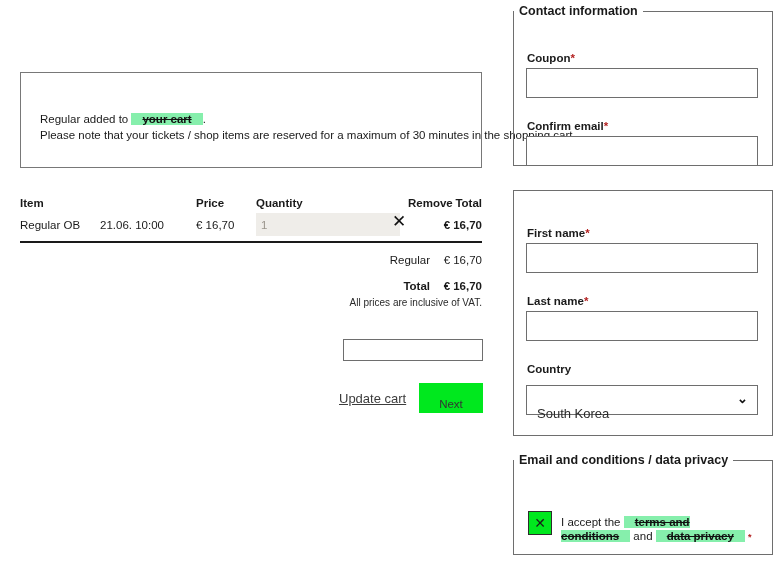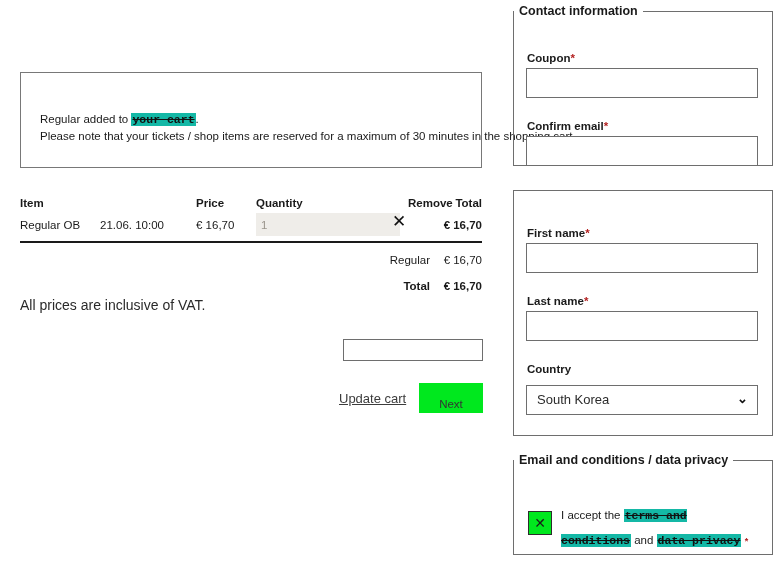--- a/index.html
+++ b/index.html
@@ -36,26 +36,25 @@
     left: 19px; top: 38px;
     right: 10px;
   }
   .notice-line {
     font-size: 11.5px;
     line-height: 16px;
     color: #1a1a1a;
     white-space: nowrap;
   }
   .hl-link {
-    background: #14b8a6;
+    background: #86efac;
     color: #111111;
     font-weight: bold;
     text-decoration: line-through;
-    padding: 0 1px;
-    font-family: Liberation Mono, monospace;
+    padding: 0 11px;
   }
 
   
   #cart-table {
     position: absolute;
     left: 20px; top: 196px;
     width: 462px;
   }
   .cart-row {
     position: relative;
@@ -133,21 +132,22 @@
     text-align: right;
     white-space: nowrap;
   }
   #row-subtotal { top: 254px; }
   #row-total { top: 280px; }
   #row-total .lbl, #row-total .val { font-weight: bold; }
   #vat-note {
     position: absolute;
     left: 20px; top: 297px;
     width: 462px;
-    font-size: 14px;
+    text-align: right;
+    font-size: 10px;
     color: #2a2a2a;
   }
 
   
   #coupon-label {
     position: absolute;
     left: 20px; top: 322px;
     width: 463px;
     text-align: right;
     font-size: 11.5px;
@@ -244,21 +244,21 @@
     position: absolute;
     left: 12px; top: 194px;
     width: 232px; height: 30px;
     border: 1px solid #6e6e6e;
     box-sizing: border-box;
     background: #ffffff;
     cursor: pointer;
   }
   #country-value {
     position: absolute;
-    left: 10px; top: 6px;
+    left: 10px; top: 20px;
     font-size: 13px;
     color: #2b2b2b;
   }
   #country-chevron {
     position: absolute;
     right: 9px; top: 5px;
     font-size: 13px;
     font-weight: bold;
     color: #111111;
   }
@@ -277,24 +277,24 @@
     position: absolute;
     left: 0; top: 0;
     width: 100%; height: 100%;
     line-height: 22px;
     text-align: center;
     font-size: 14px;
     color: #1a1a1a;
   }
   #terms-text {
     position: absolute;
-    left: 47px; top: 36px;
+    left: 47px; top: 48px;
     width: 200px;
     font-size: 11.5px;
-    line-height: 24px;
+    line-height: 14px;
     color: #1a1a1a;
   }
   #terms-text .req { font-size: 9px; }
 </style>
 </head>
 <body>
 
 <div id="cart-column">
 
   <div id="cart-notice">

